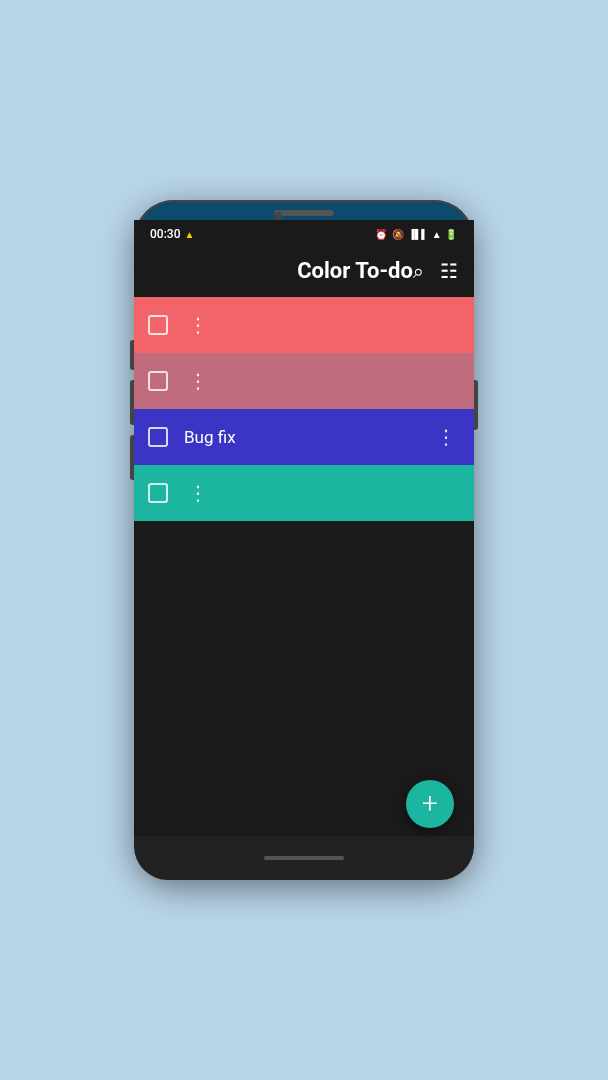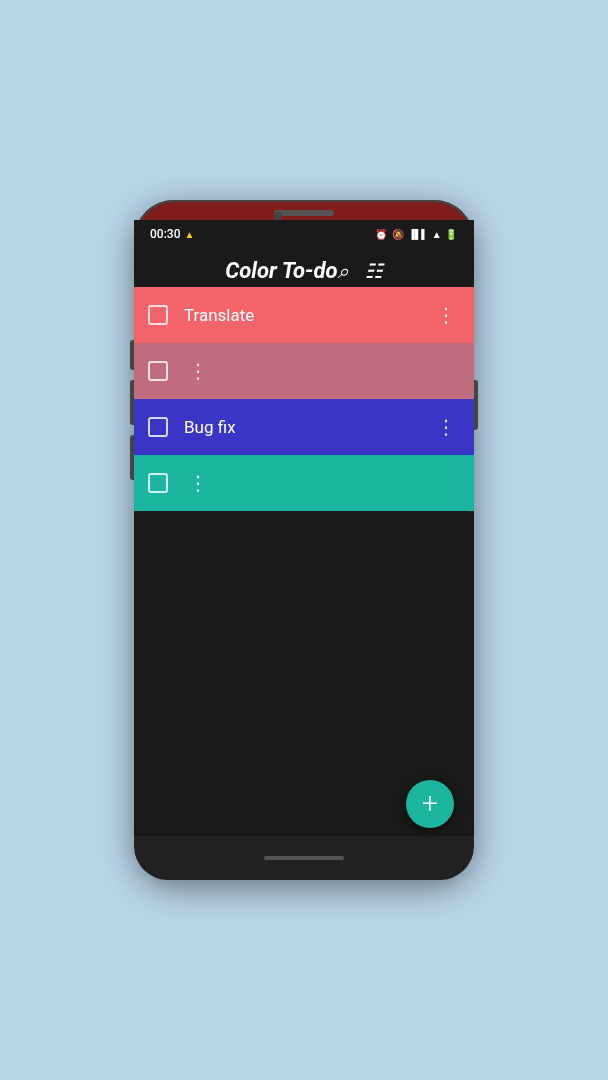--- a/index.html
+++ b/index.html
@@ -9,21 +9,21 @@
       display: flex;
       justify-content: center;
       align-items: center;
       min-height: 100vh;
       font-family: 'Roboto', Arial, sans-serif;
     }
 
     .phone-outer {
       width: 340px;
       height: 680px;
-      background: #7f1d1d;
+      background: #0c4a6e;
       border-radius: 40px;
       box-shadow: 0 8px 32px rgba(0,0,0,0.45), inset 0 0 0 2px #444;
       position: relative;
       display: flex;
       flex-direction: column;
       align-items: center;
       padding: 0;
     }
 
     
@@ -98,24 +98,23 @@
 
     .status-icon {
       color: white;
       font-size: 10px;
     }
 
     
     .app-header {
       background: #1a1a1a;
       display: flex;
-      justify-content: center;
-      align-items: center;
-      padding: 10px 16px 4px 16px;
-      font-style: italic;
+      justify-content: flex-end;
+      align-items: center;
+      padding: 10px 16px 14px 16px;
     }
 
     .app-title {
       color: white;
       font-size: 22px;
       font-weight: bold;
     }
 
     .header-icons {
       display: flex;
@@ -303,21 +302,20 @@
       <div class="header-icons">
         <span class="header-icon">⌕</span>
         <span class="header-icon">☷</span>
       </div>
     </div>
 
     <div class="todo-list">
 
       <div class="todo-item todo-item-translate">
         <div class="todo-checkbox"></div>
-        <span class="todo-label">Translate</span>
         <span class="todo-more">⋮</span>
       </div>
 
       <div class="todo-item todo-item-darkmode">
         <div class="todo-checkbox"></div>
         <span class="todo-more">⋮</span>
       </div>
 
       <div class="todo-item todo-item-bugfix">
         <div class="todo-checkbox"></div>

